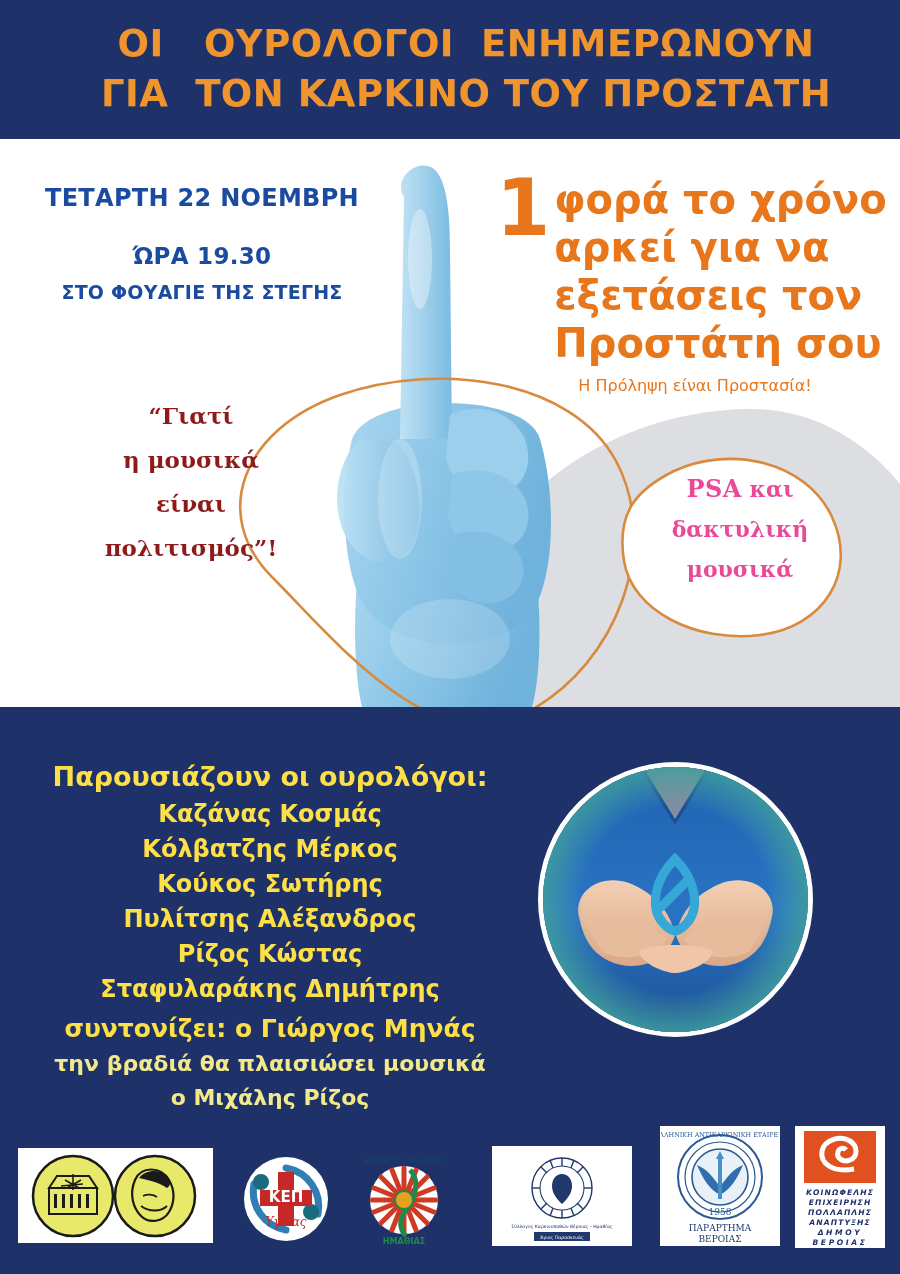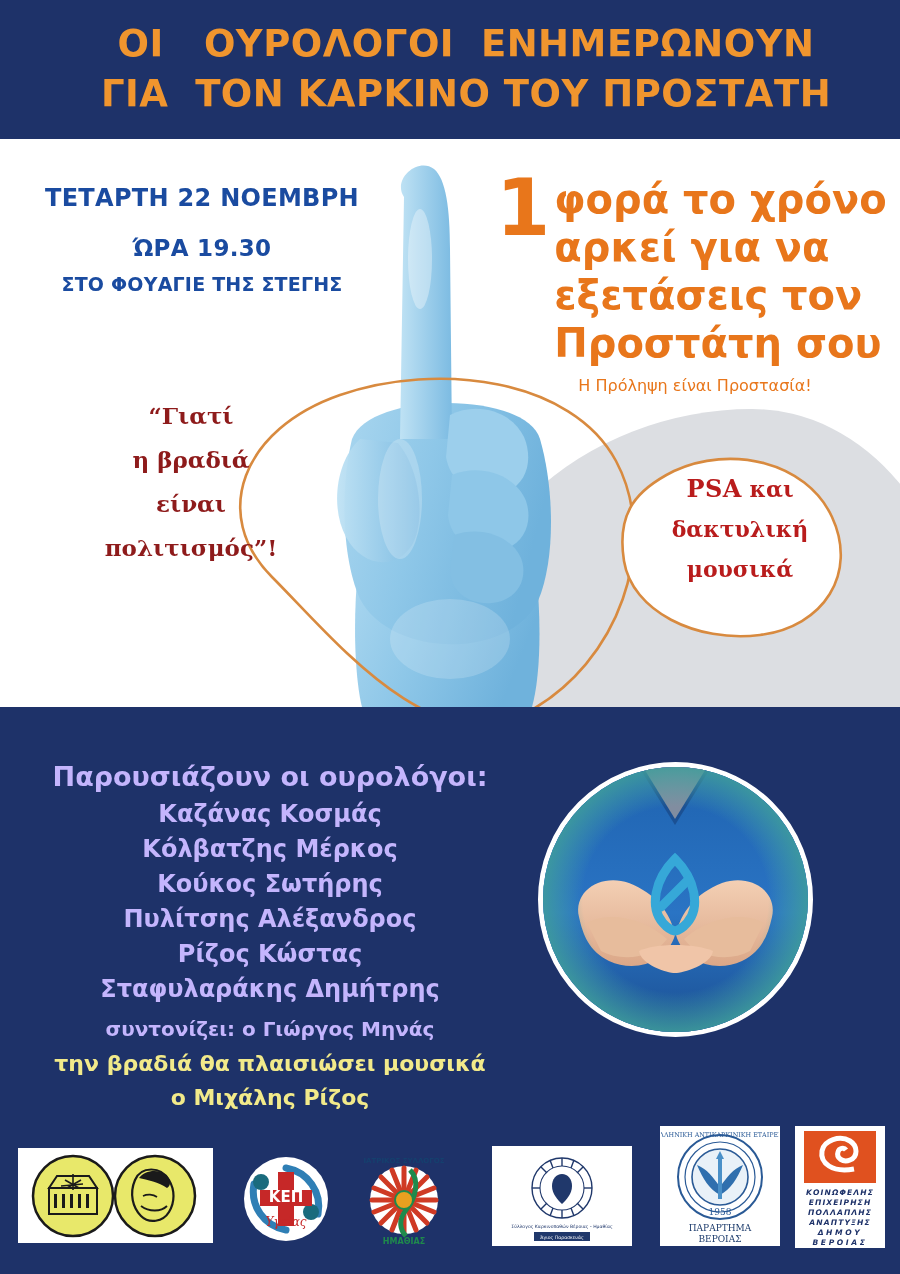--- a/index.html
+++ b/index.html
@@ -31,21 +31,21 @@
     position:absolute;right:-60px;top:270px;width:520px;height:420px;
     background:#dcdee2;border-radius:60% 40% 50% 50% / 70% 60% 40% 30%;
   }
 
   
   .date-block{
     position:absolute;left:42px;top:42px;width:320px;
     color:#1a4ba0;text-align:center;font-weight:bold;
   }
   .date-line1{font-size:24px;line-height:34px;letter-spacing:.3px;}
-  .date-line2{font-size:23px;line-height:34px;margin-top:16px;letter-spacing:.3px;}
+  .date-line2{font-size:23px;line-height:34px;margin-top:24px;letter-spacing:.3px;}
   .date-line3{font-size:19px;line-height:30px;margin-top:4px;letter-spacing:.2px;}
 
   
   .orange-head{
     position:absolute;left:496px;top:36px;width:400px;
   }
   .orange-row{display:flex;align-items:flex-start;}
   .big-one{
     color:#e8761b;font-size:78px;line-height:54px;font-weight:bold;
     margin-right:4px;margin-top:6px;font-family:"DejaVu Sans",sans-serif;
@@ -66,36 +66,36 @@
   
   .hand-wrap{position:absolute;left:300px;top:0px;width:320px;height:568px;}
   .hand-wrap svg{display:block;}
 
   
   .blob-line-big{position:absolute;left:180px;top:170px;width:480px;height:450px;pointer-events:none;}
   
   .psa-bubble{position:absolute;left:610px;top:300px;width:250px;height:210px;}
   .psa-text{
     position:absolute;left:640px;top:330px;width:200px;
-    color:#b91c1c;font-size:22px;line-height:40px;text-align:center;font-weight:bold;
+    color:#ec4899;font-size:22px;line-height:40px;text-align:center;font-weight:bold;
     font-family:"DejaVu Serif","Liberation Serif",serif;
   }
   .psa-text .psa-abbr{font-size:24px;letter-spacing:.5px;}
 
   
   .lower{
     position:absolute;left:0;top:707px;width:900px;height:567px;background:#1e3269;
   }
 
   .presenters{
-    position:absolute;left:30px;top:50px;width:480px;text-align:center;color:#c4b5fd;
+    position:absolute;left:30px;top:50px;width:480px;text-align:center;color:#fde047;
   }
   .presenters-title{font-size:27px;line-height:40px;font-weight:bold;}
   .presenter-name{font-size:24px;line-height:35px;font-weight:bold;}
-  .moderator{font-size:20px;line-height:40px;font-weight:bold;margin-top:2px;}
+  .moderator{font-size:25px;line-height:40px;font-weight:bold;margin-top:2px;}
 
   .music{
     position:absolute;left:30px;top:340px;width:480px;text-align:center;
     color:#f2ea8a;
   }
   .music-line{font-size:22px;line-height:34px;font-weight:bold;}
 
   
   .photo-circle{
     position:absolute;left:538px;top:55px;width:275px;height:275px;border-radius:50%;
@@ -182,21 +182,21 @@
           <div>αρκεί για να</div>
           <div>εξετάσεις τον</div>
           <div>Προστάτη σου</div>
         </div>
       </div>
       <div class="orange-sub">Η Πρόληψη είναι Προστασία!</div>
     </div>
 
     <div class="red-quote">
       <div>“Γιατί</div>
-      <div>η βραδιά</div>
+      <div>η μουσικά</div>
       <div>είναι</div>
       <div>πολιτισμός”!</div>
     </div>
 
     <svg class="psa-bubble" viewBox="0 0 250 210">
       <path d="M64,32 C120,6 196,22 222,78 C248,134 214,188 150,196 C86,204 22,172 14,122 C6,72 28,50 64,32 Z" fill="#ffffff" stroke="#d88a3f" stroke-width="2.6"></path>
     </svg>
     <div class="psa-text">
       <div>
         <span class="psa-abbr">PSA</span><span> και</span>

